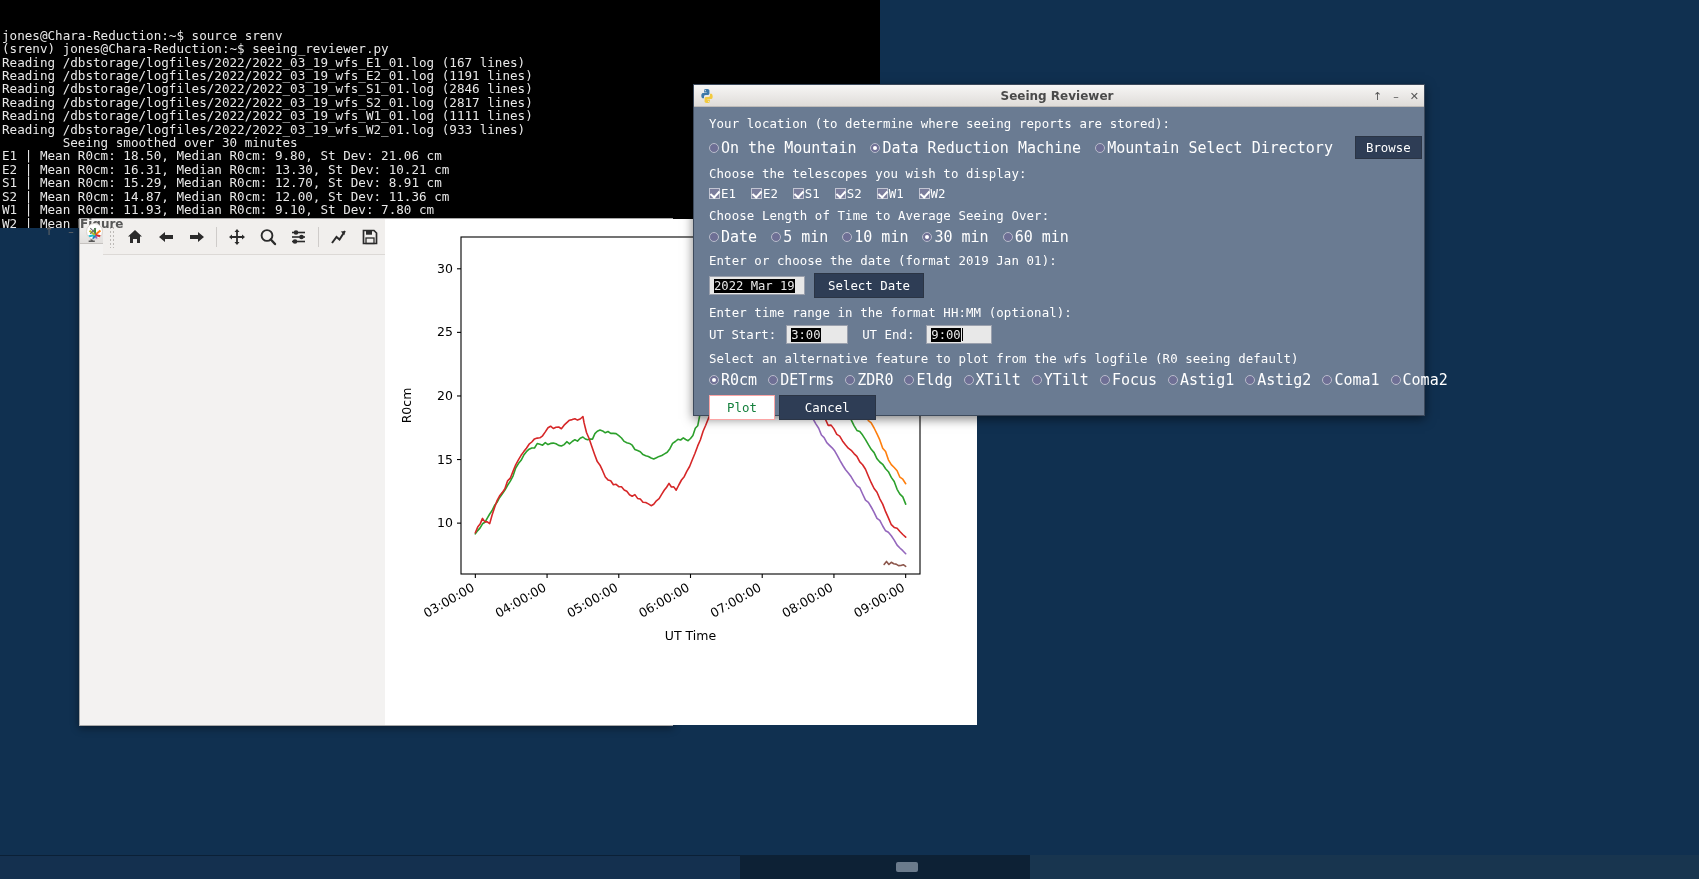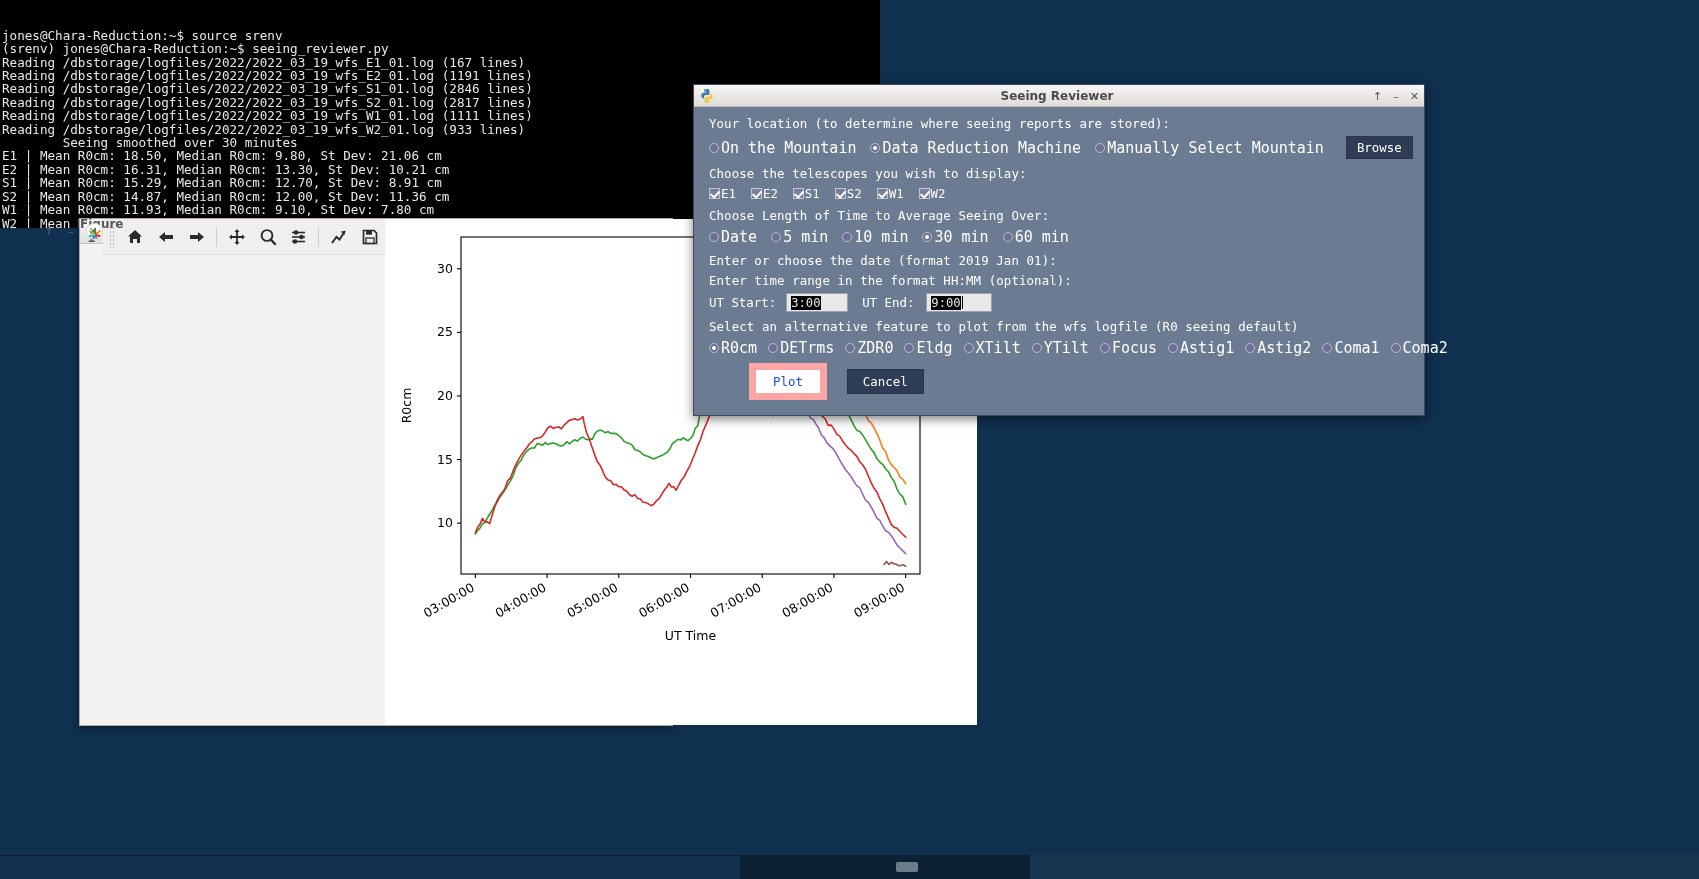--- a/index.html
+++ b/index.html
@@ -191,21 +191,21 @@
 
   .btn {
     font-family: "DejaVu Sans Mono", monospace;
     font-size: 12.4px;
     padding: 3px 11px;
     border: 1px solid #2b3545;
     cursor: pointer;
     line-height: 15px;
   }
   .btn.dark { background: #2e3d55; color: #ffffff; }
-  .btn.light { background: #ffffff; color: #1d4ed8; border: 7px solid #fca5a5; margin-left: 40px; }
+  .btn.light { background: #ffffff; color: #15803d; border: 1px solid #fca5a5; }
 
   .tfield {
     background: #e8e8e8;
     border: 1px solid #9aa0ad;
     font-family: "DejaVu Sans Mono", monospace;
     font-size: 12.2px;
     color: #000;
     padding: 2px 4px;
     height: 19px;
     display: inline-flex; align-items: center;
@@ -414,21 +414,21 @@
             <div class="radio">
               <span class="dot"></span>
               <span class="txt">On the Mountain</span>
             </div>
             <div class="radio on">
               <span class="dot"></span>
               <span class="txt">Data Reduction Machine</span>
             </div>
             <div class="radio">
               <span class="dot"></span>
-              <span class="txt">Manually Select Mountain</span>
+              <span class="txt">Mountain Select Directory</span>
             </div>
           </div>
         <button class="btn dark" style="margin-left:8px;padding:3px 10px">Browse</button>
       </div>
 
       <div class="rv-label">Choose the telescopes you wish to display:</div>
       <div class="rv-row" id="telescope-options">
           <div class="chk on" style="margin-right: 15px;">
             <span class="box"></span>
             <span class="txt">E1</span>
@@ -473,20 +473,26 @@
             <span class="dot"></span>
             <span class="txt">30 min</span>
           </div>
           <div class="radio">
             <span class="dot"></span>
             <span class="txt">60 min</span>
           </div>
         </div>
 
       <div class="rv-label">Enter or choose the date (format 2019 Jan 01):</div>
+      <div class="rv-row">
+        <div class="tfield" style="width:96px">
+          <span class="sel">2022 Mar 19</span>
+        </div>
+        <button class="btn dark" style="margin-left:9px;padding:4px 13px">Select Date</button>
+      </div>
 
       <div class="rv-label">Enter time range in the format HH:MM (optional):</div>
       <div class="rv-row">
         <span>UT Start:</span>
         <div class="tfield" style="width:62px;margin-left:10px">
           <span class="sel">3:00</span>
         </div>
         <span style="margin-left:14px">UT End:</span>
         <div class="tfield" style="width:66px;margin-left:12px">
           <span class="sel">9:00</span>
@@ -537,21 +543,21 @@
             <span class="txt">Coma1</span>
           </div>
           <div class="radio" style="margin-right: 11px;">
             <span class="dot"></span>
             <span class="txt">Coma2</span>
           </div>
         </div>
 
       <div class="rv-row">
         <button class="btn light" style="padding:4px 17px">Plot</button>
-        <button class="btn dark" style="margin-left:20px;padding:4px 15px">Cancel</button>
+        <button class="btn dark" style="margin-left:4px;padding:4px 25px">Cancel</button>
       </div>
 
     </div>
   </div>
 
   <div id="taskbar">
     <div id="tb-center"></div>
     <div id="tb-dark"></div>
     <div id="tb-handle"></div>
   </div>

